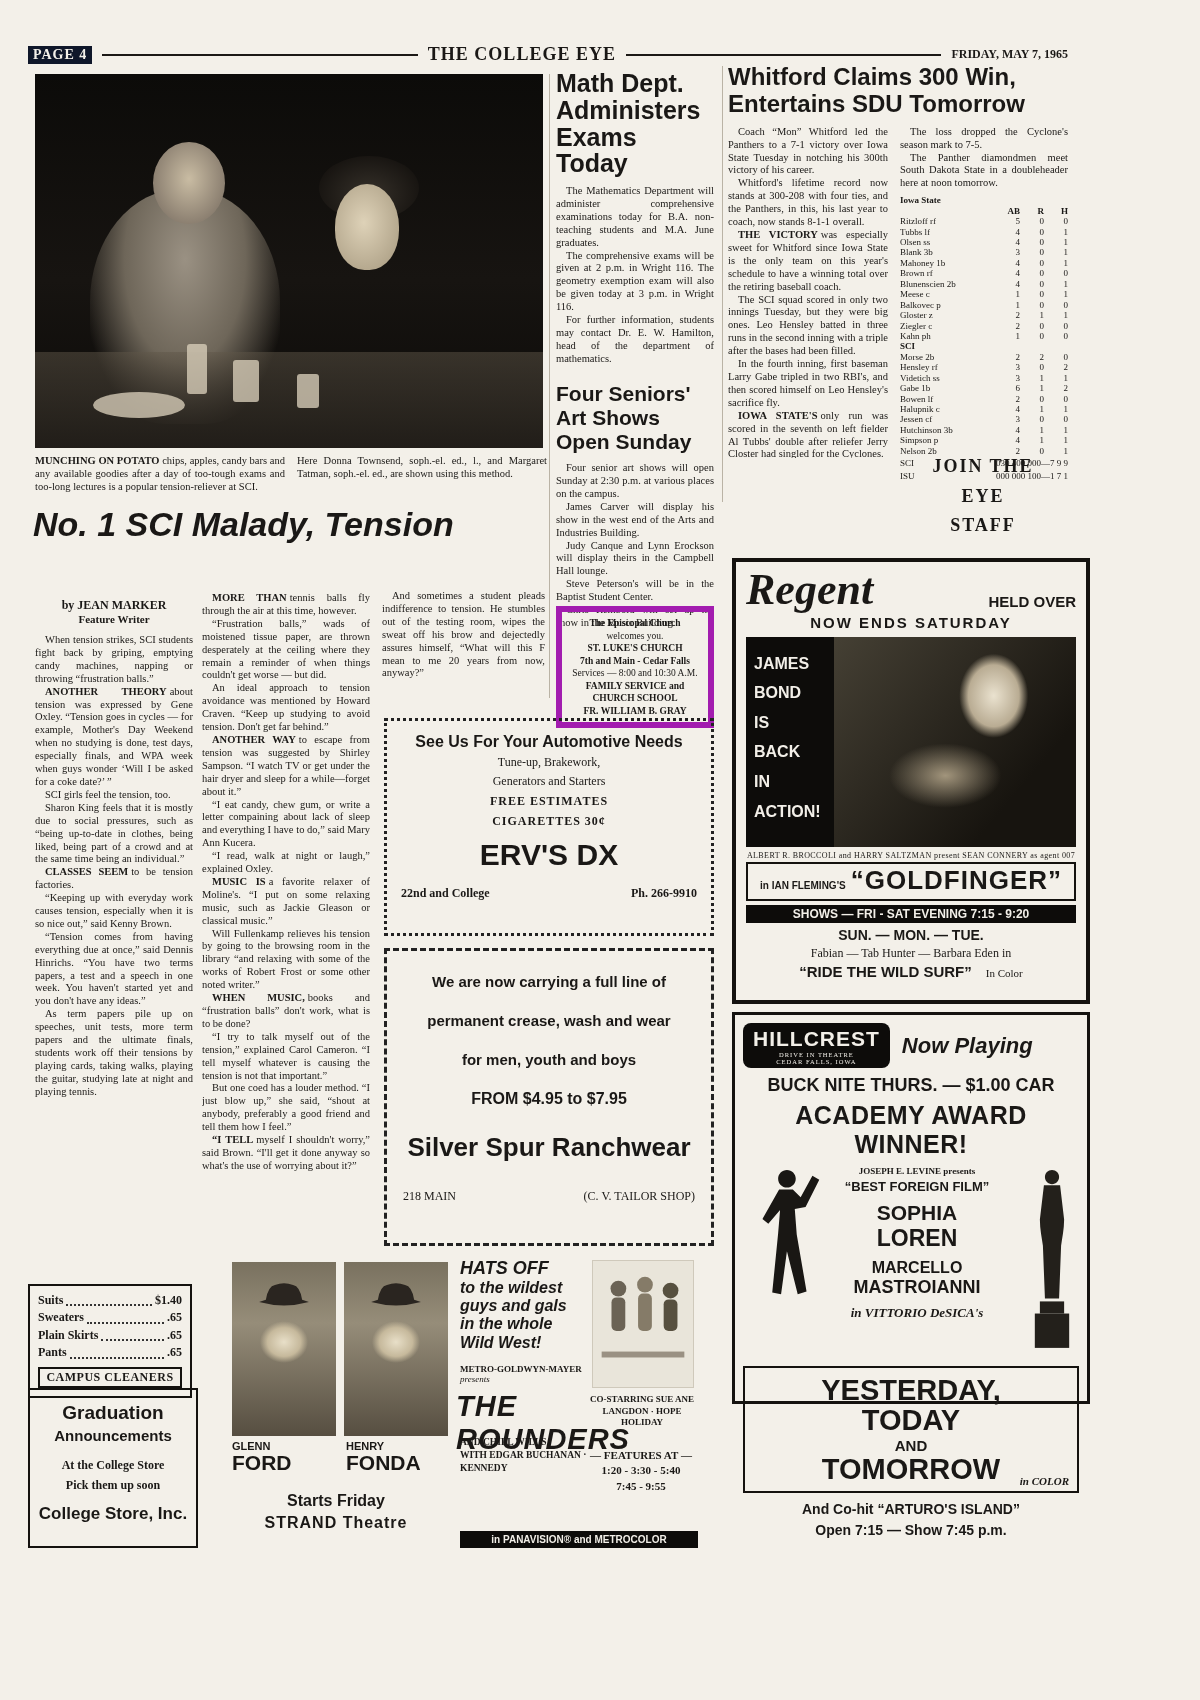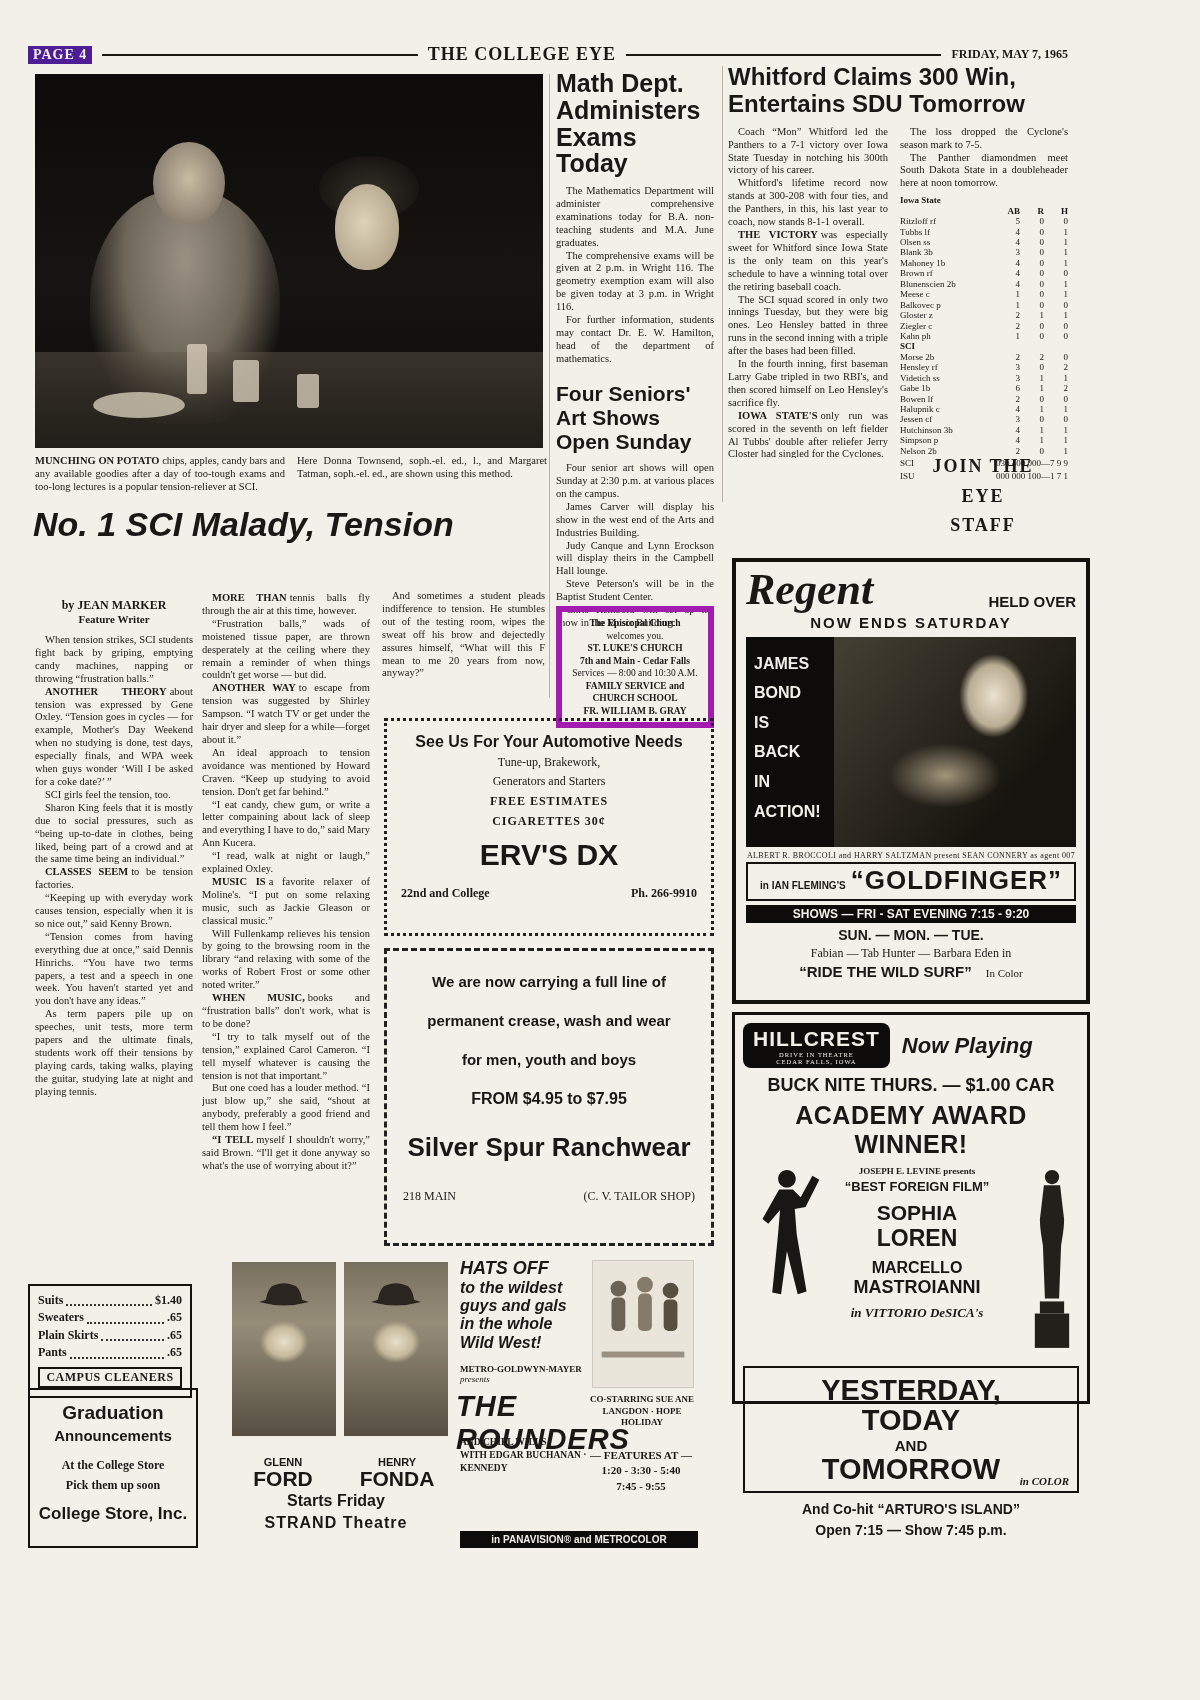--- a/index.html
+++ b/index.html
@@ -1,20 +1,20 @@
 <!DOCTYPE html>
 <html><head>
 <meta charset="utf-8">
 <style>
   html,body{margin:0;padding:0;background:#cfccc3;}
   #page{position:relative;width:1200px;height:1700px;background:#f3f0e9;font-family:"Liberation Serif",serif;color:#1a1816;overflow:hidden;}
 
   
   #masthead{position:absolute;left:28px;top:44px;width:1040px;display:flex;align-items:center;gap:10px;}
-  .mh-page{font-weight:bold;font-size:14px;letter-spacing:1px;background:#4c1d95;color:#f3f0e9;padding:1px 5px;}
+  .mh-page{font-weight:bold;font-size:14px;letter-spacing:1px;background:#0f172a;color:#f3f0e9;padding:1px 5px;}
   .mh-rule{flex:1;height:2px;background:#1b1916;}
   .mh-title{font-weight:bold;font-size:18px;letter-spacing:1px;white-space:nowrap;}
   .mh-date{font-weight:bold;font-size:12px;white-space:nowrap;}
   .vrule{position:absolute;width:1px;background:#bab3a5;}
 
   
   #photo{position:absolute;left:35px;top:74px;width:508px;height:374px;background:linear-gradient(180deg,#0c0b09,#171411 55%,#0b0a08);overflow:hidden;}
   .ph-fig-left{position:absolute;left:55px;top:115px;width:190px;height:235px;background:radial-gradient(ellipse at 50% 30%,#9a9183 0%,#6e6659 45%,rgba(10,9,8,0) 78%);border-radius:48% 48% 40% 40%;}
   .ph-head-left{position:absolute;left:118px;top:68px;width:72px;height:82px;background:radial-gradient(ellipse at 50% 45%,#c9bca3,#8c8071 70%,rgba(10,9,8,0));border-radius:50%;}
   .ph-hair-right{position:absolute;left:284px;top:82px;width:100px;height:64px;background:radial-gradient(ellipse at 50% 60%,#36312a,#14110e 82%);border-radius:50%;}
@@ -143,21 +143,21 @@
   .st-4{font-weight:bold;font-size:12px;margin-top:5px;}
   .st-5{font-family:"Liberation Sans",sans-serif;font-weight:bold;font-size:17px;margin-top:11px;}
 
   
   #rounders-ad{position:absolute;left:222px;top:1252px;width:478px;height:300px;}
   .rd-photo{position:absolute;top:10px;width:104px;height:174px;background:radial-gradient(ellipse 30px 26px at 50% 46%,#e8dfc8 0%,#c6b99c 55%,rgba(60,54,44,0) 80%),linear-gradient(180deg,#79715f 0%,#968d79 35%,#564e41 100%);}
   #rd-photo1{left:10px;}
   #rd-photo2{left:122px;}
   .rd-hat{position:absolute;left:18px;top:16px;}
   .rd-names{position:absolute;left:10px;top:188px;width:216px;display:flex;gap:12px;}
-  .rd-name{width:104px;text-align:center;font-family:"Liberation Sans",sans-serif;font-weight:900;margin-top:16px;}
+  .rd-name{width:104px;text-align:left;font-family:"Liberation Sans",sans-serif;font-weight:900;}
   .rd-first{display:block;font-size:11px;}
   .rd-last{display:block;font-size:21px;line-height:1;}
   .rd-starts{position:absolute;left:14px;top:240px;width:200px;text-align:center;font-weight:bold;font-size:16px;font-family:"Liberation Sans",sans-serif;}
   .rd-strand{margin-top:4px;letter-spacing:1px;}
   .rd-tag{position:absolute;left:238px;top:6px;width:128px;font-family:"Liberation Sans",sans-serif;font-weight:bold;font-style:italic;font-size:16px;line-height:1.15;}
   .rd-tag div:first-child{font-size:18px;}
   .rd-mgm{position:absolute;left:238px;top:112px;width:130px;font-size:9px;font-weight:bold;}
   .rd-mgm .pres{font-style:italic;font-weight:normal;}
   .rd-title{position:absolute;left:234px;top:138px;width:242px;font-family:"Liberation Sans",sans-serif;font-weight:900;font-style:italic;font-size:29px;letter-spacing:1px;}
   .rd-with{position:absolute;left:238px;top:184px;width:150px;font-size:9.5px;font-weight:bold;line-height:1.35;}
@@ -420,22 +420,22 @@
       <p class="para"><span>SCI girls feel the tension, too.</span></p>
       <p class="para"><span>Sharon King feels that it is mostly due to social pressures, such as “being up-to-date in clothes, being liked, being part of a crowd and at the same time being an individual.”</span></p>
       <p class="para"><b class="lead">CLASSES SEEM</b><span>to be tension factories.</span></p>
       <p class="para"><span>“Keeping up with everyday work causes tension, especially when it is so nice out,” said Kenny Brown.</span></p>
       <p class="para"><span>“Tension comes from having everything due at once,” said Dennis Hinrichs. “You have two terms papers, a test and a speech in one week. You haven't started yet and you don't have any ideas.”</span></p>
       <p class="para"><span>As term papers pile up on speeches, unit tests, more term papers and the ultimate finals, students work off their tensions by playing cards, taking walks, playing the guitar, studying late at night and playing tennis.</span></p>
     </div>
   <div id="t-col2" class="news">
       <p class="para"><b class="lead">MORE THAN</b><span>tennis balls fly through the air at this time, however.</span></p>
       <p class="para"><span>“Frustration balls,” wads of moistened tissue paper, are thrown desperately at the ceiling where they remain a reminder of when things couldn't get worse — but did.</span></p>
+      <p class="para"><span>An ideal approach to tension avoidance was mentioned by Howard Craven. “Keep up studying to avoid tension. Don't get far behind.”</span></p>
       <p class="para"><b class="lead">ANOTHER WAY</b><span>to escape from tension was suggested by Shirley Sampson. “I watch TV or get under the hair dryer and sleep for a while—forget about it.”</span></p>
-      <p class="para"><span>An ideal approach to tension avoidance was mentioned by Howard Craven. “Keep up studying to avoid tension. Don't get far behind.”</span></p>
       <p class="para"><span>“I eat candy, chew gum, or write a letter compaining about lack of sleep and everything I have to do,” said Mary Ann Kucera.</span></p>
       <p class="para"><span>“I read, walk at night or laugh,” explained Oxley.</span></p>
       <p class="para"><b class="lead">MUSIC IS</b><span>a favorite relaxer of Moline's. “I put on some relaxing music, such as Jackie Gleason or classical music.”</span></p>
       <p class="para"><span>Will Fullenkamp relieves his tension by going to the browsing room in the library “and relaxing with some of the works of Robert Frost or some other noted writer.”</span></p>
       <p class="para"><b class="lead">WHEN MUSIC,</b><span>books and “frustration balls” don't work, what is to be done?</span></p>
       <p class="para"><span>“I try to talk myself out of the tension,” explained Carol Cameron. “I tell myself whatever is causing the tension is not that important.”</span></p>
       <p class="para"><span>But one coed has a louder method. “I just blow up,” she said, “shout at anybody, preferably a good friend and tell them how I feel.”</span></p>
       <p class="para"><b class="lead">“I TELL</b><span>myself I shouldn't worry,” said Brown. “I'll get it done anyway so what's the use of worrying about it?”</span></p>
     </div>
   <div id="t-col3" class="news">

